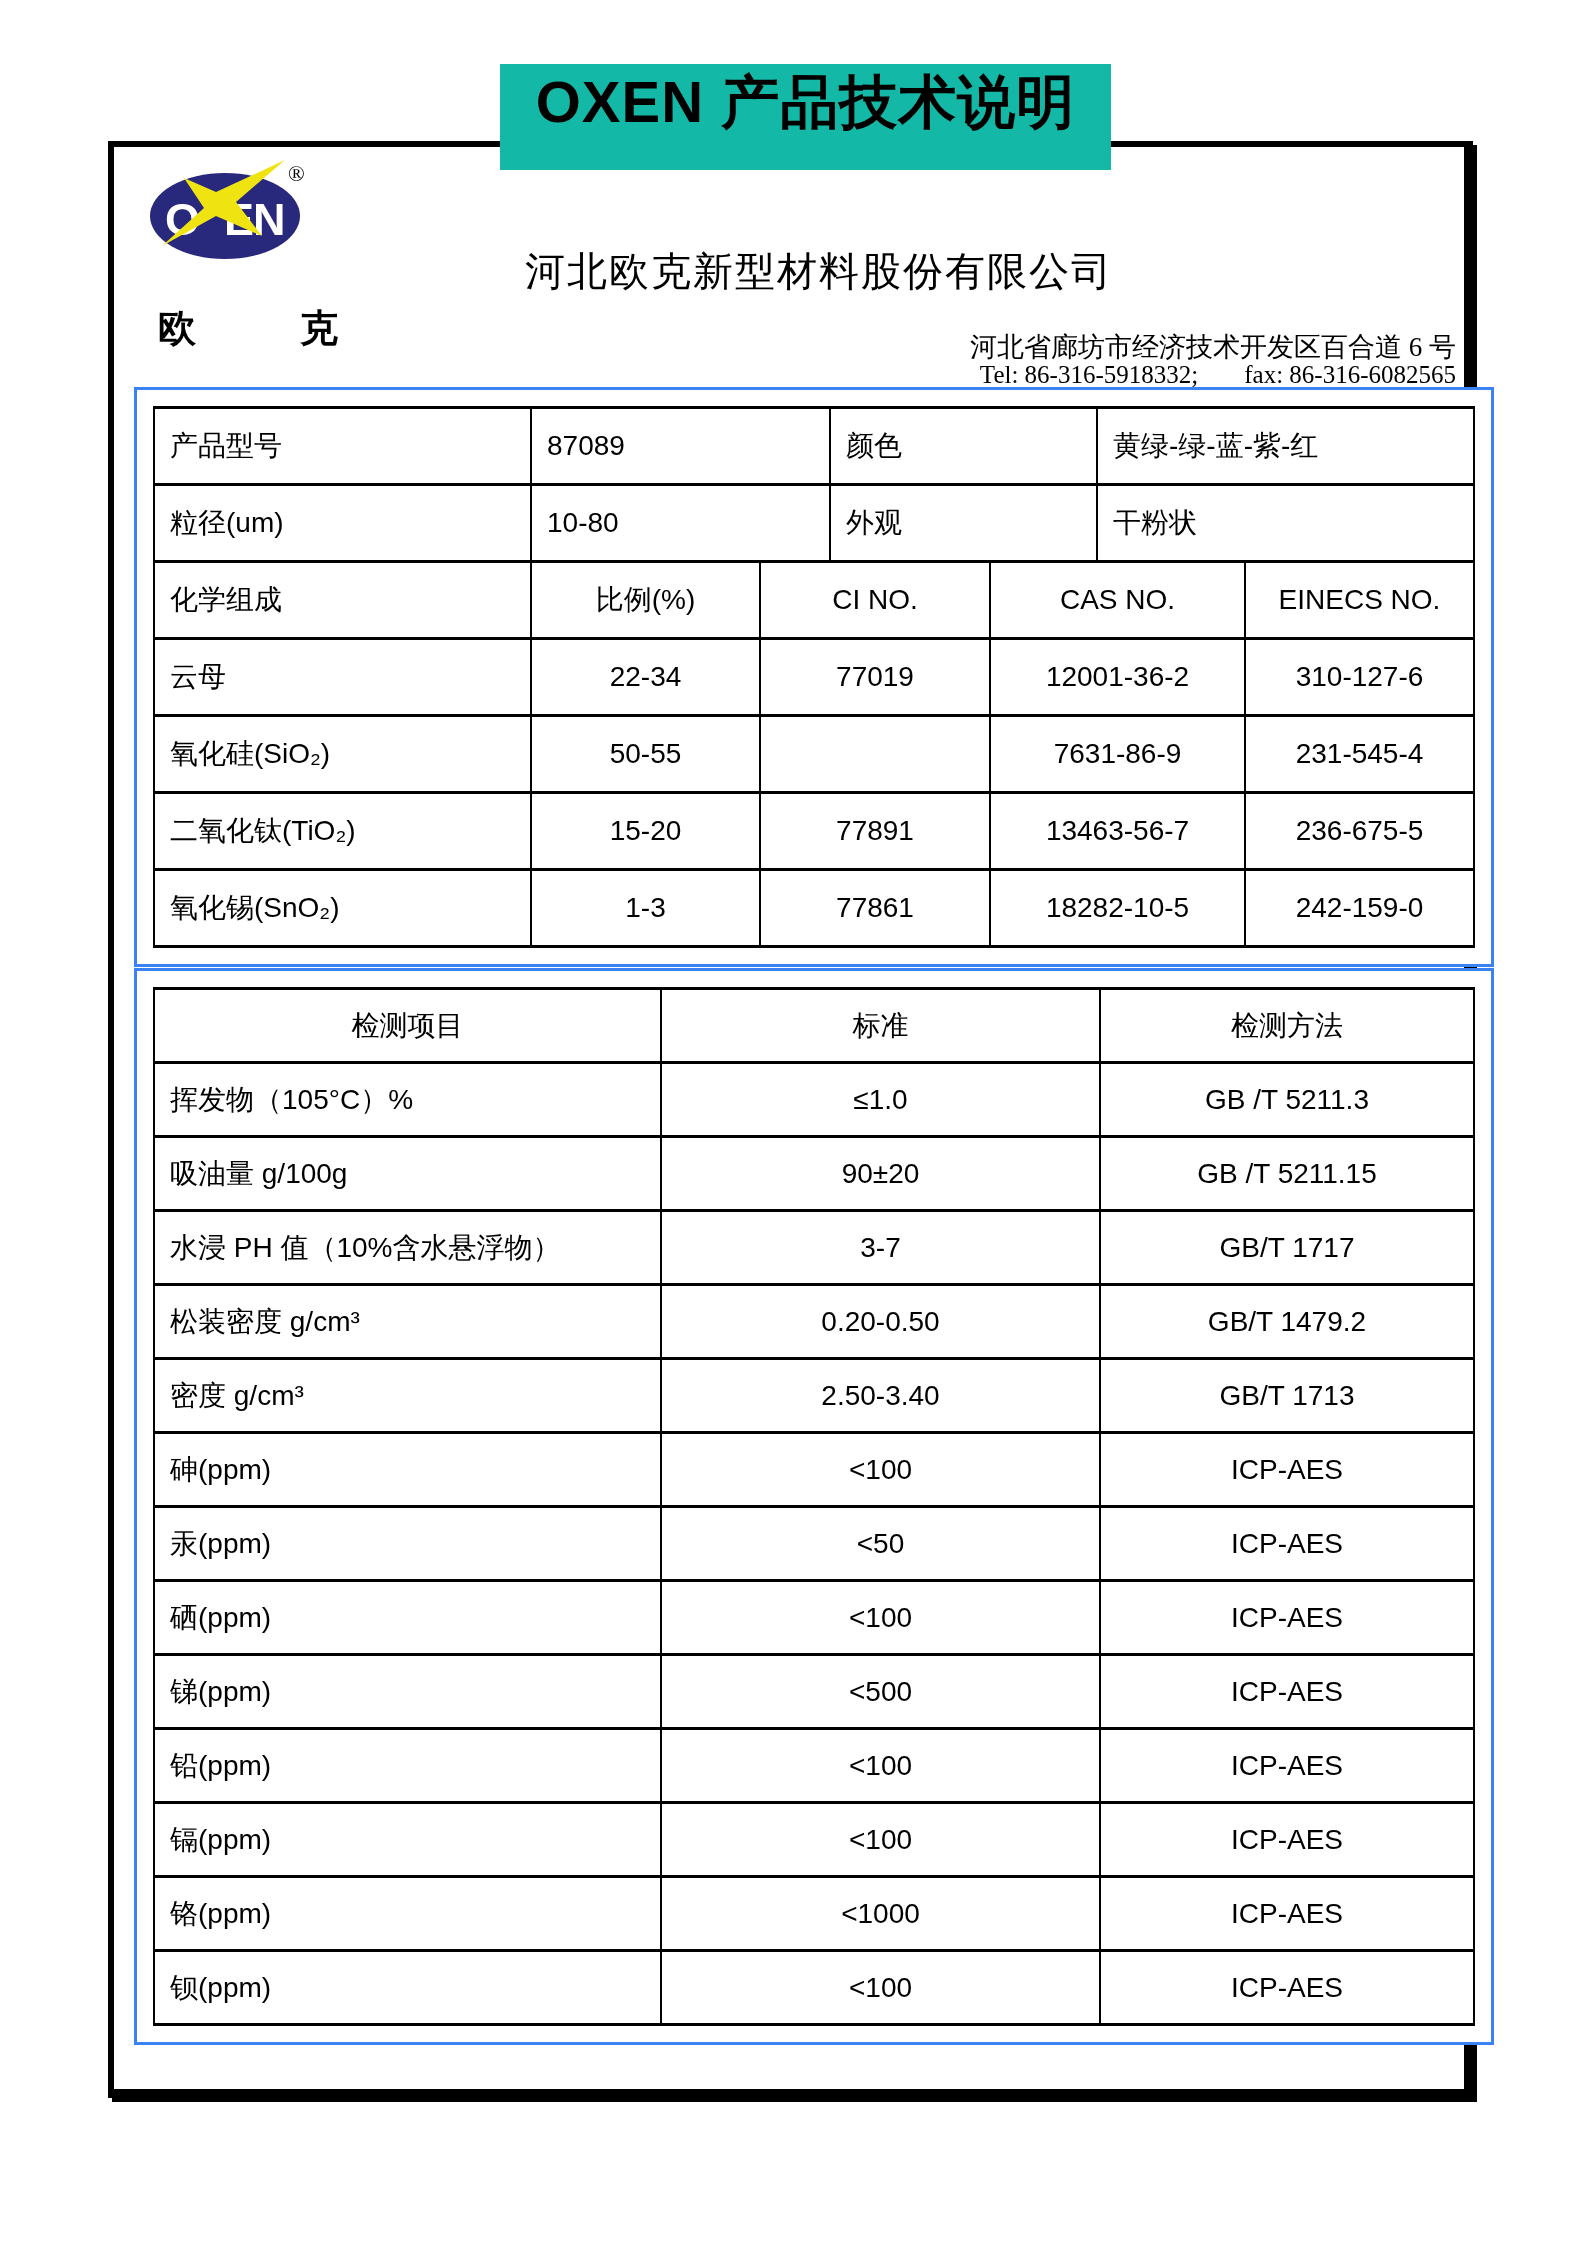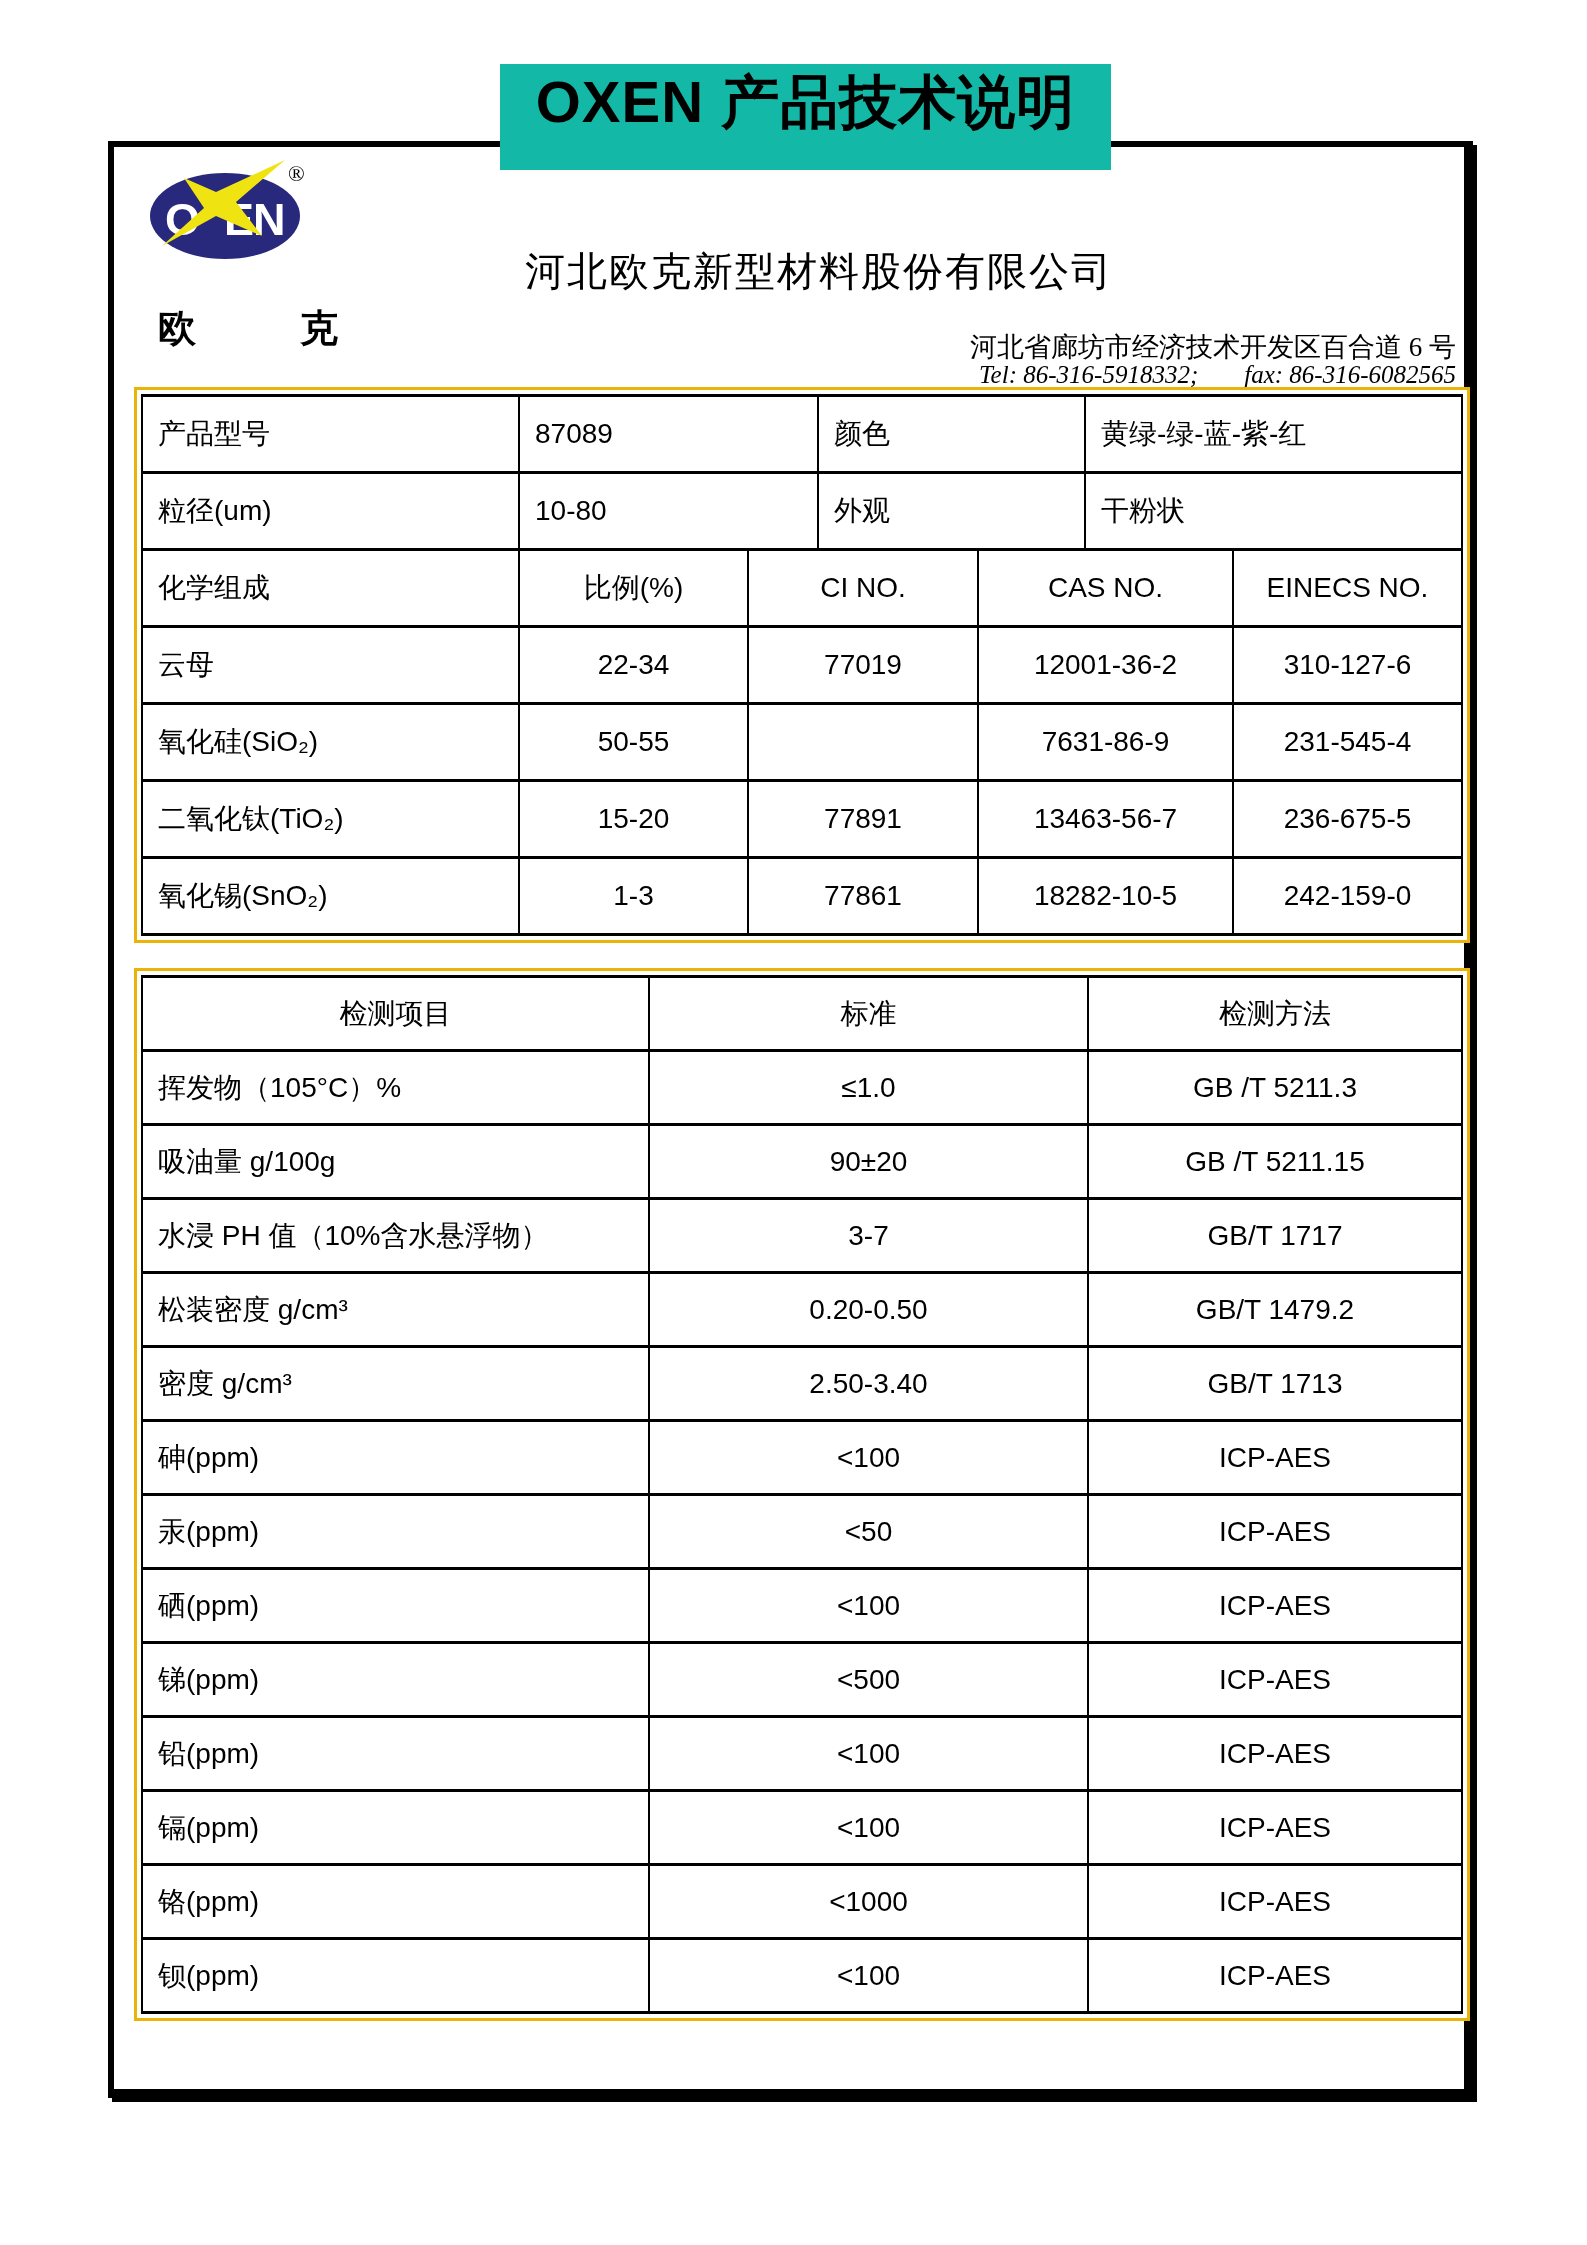--- a/index.html
+++ b/index.html
@@ -60,28 +60,28 @@
     text-align:center; padding-left:60px;
     font-family:"Liberation Serif", serif;
     font-size:40px; letter-spacing:2px; white-space:nowrap;
   }
   .addr {
     position:absolute; right:8px; top:182px;
     font-family:"Liberation Serif", serif; font-size:27px; white-space:nowrap;
   }
   .telfax {
     position:absolute; right:8px; top:214px;
-    font-family:"Liberation Serif", serif; font-size:25px; white-space:nowrap;font-style:italic;
+    font-family:"Liberation Serif", serif; font-size:25px; white-space:nowrap;
   }
   .telfax .gap { display:inline-block; width:46px; }
 
   
   .tframe {
     position:absolute; left:20px;
-    border:3px solid #eab308; padding:4px; background:#fff;
+    border:3px solid #3b82f6; padding:16px; background:#fff;
   }
   .tf1 { top:240px; }
   .tf2 { top:821px; }
   table { border-collapse:collapse; table-layout:fixed; }
   .t  { width:1320px; }
   .t td {
     border:2px solid #000;
     border-top-width:3px; border-bottom-width:3px;
     font-size:28px; color:#000;
     overflow:hidden; white-space:nowrap;

